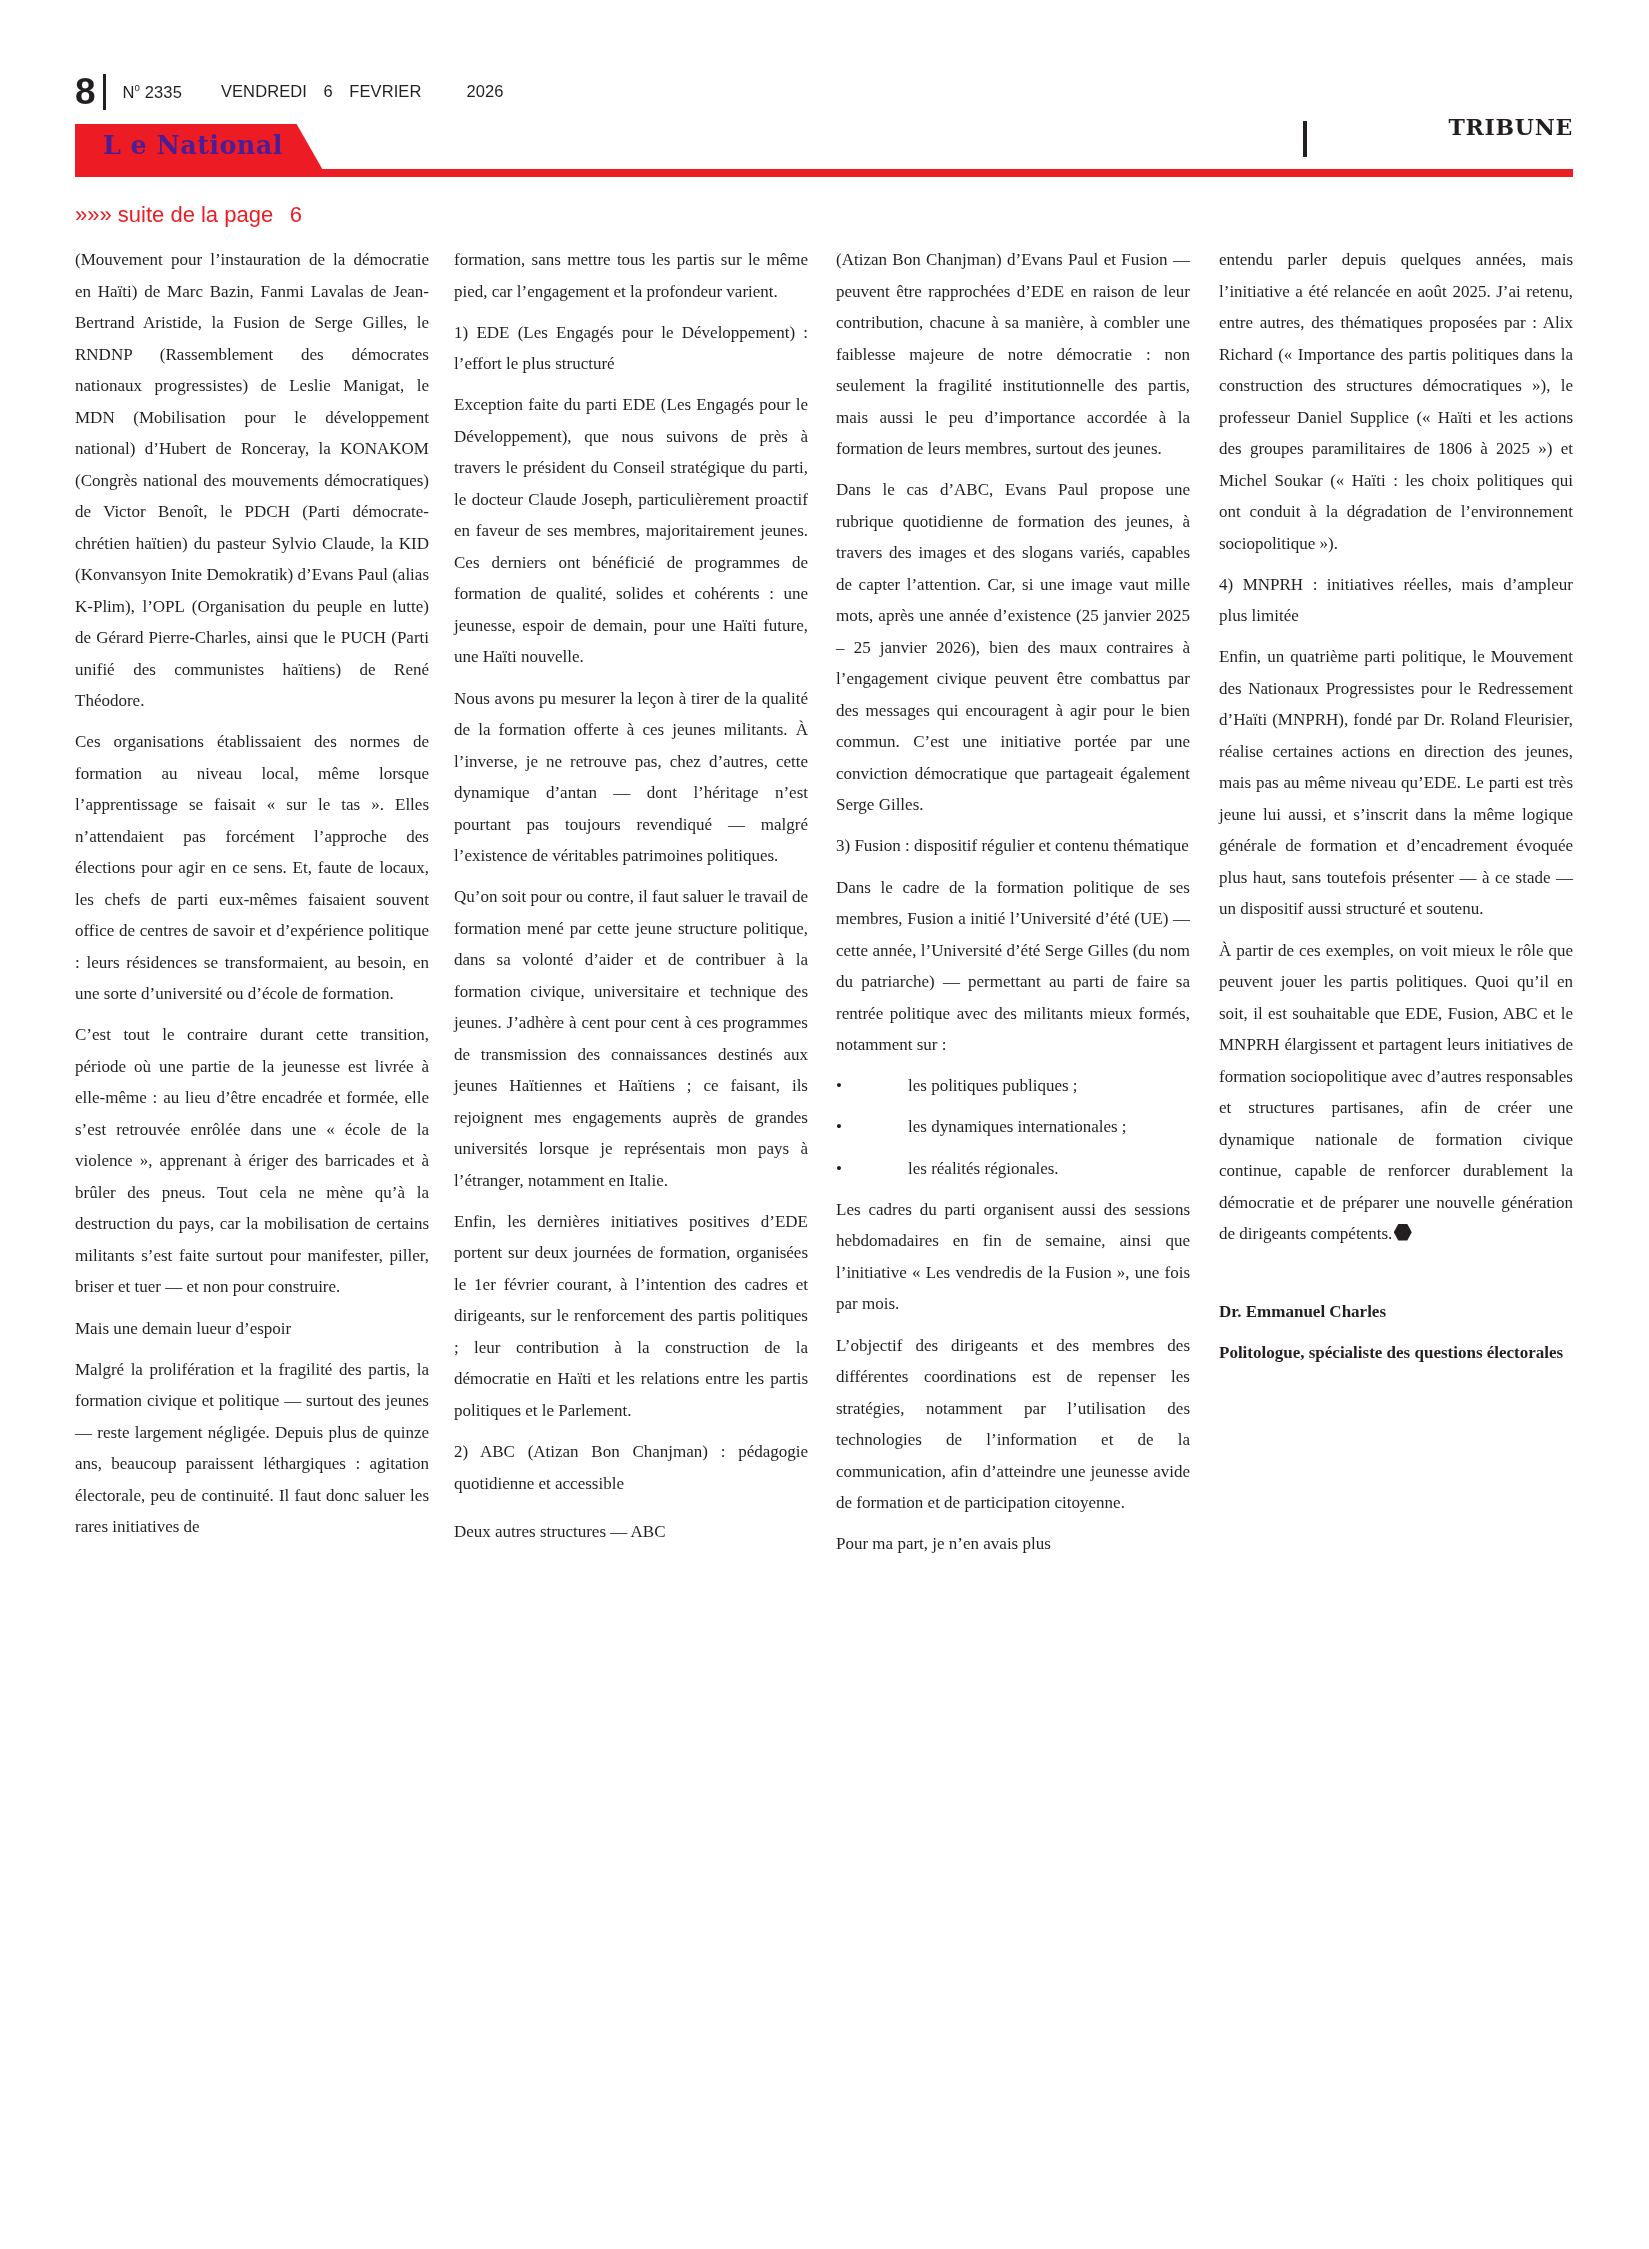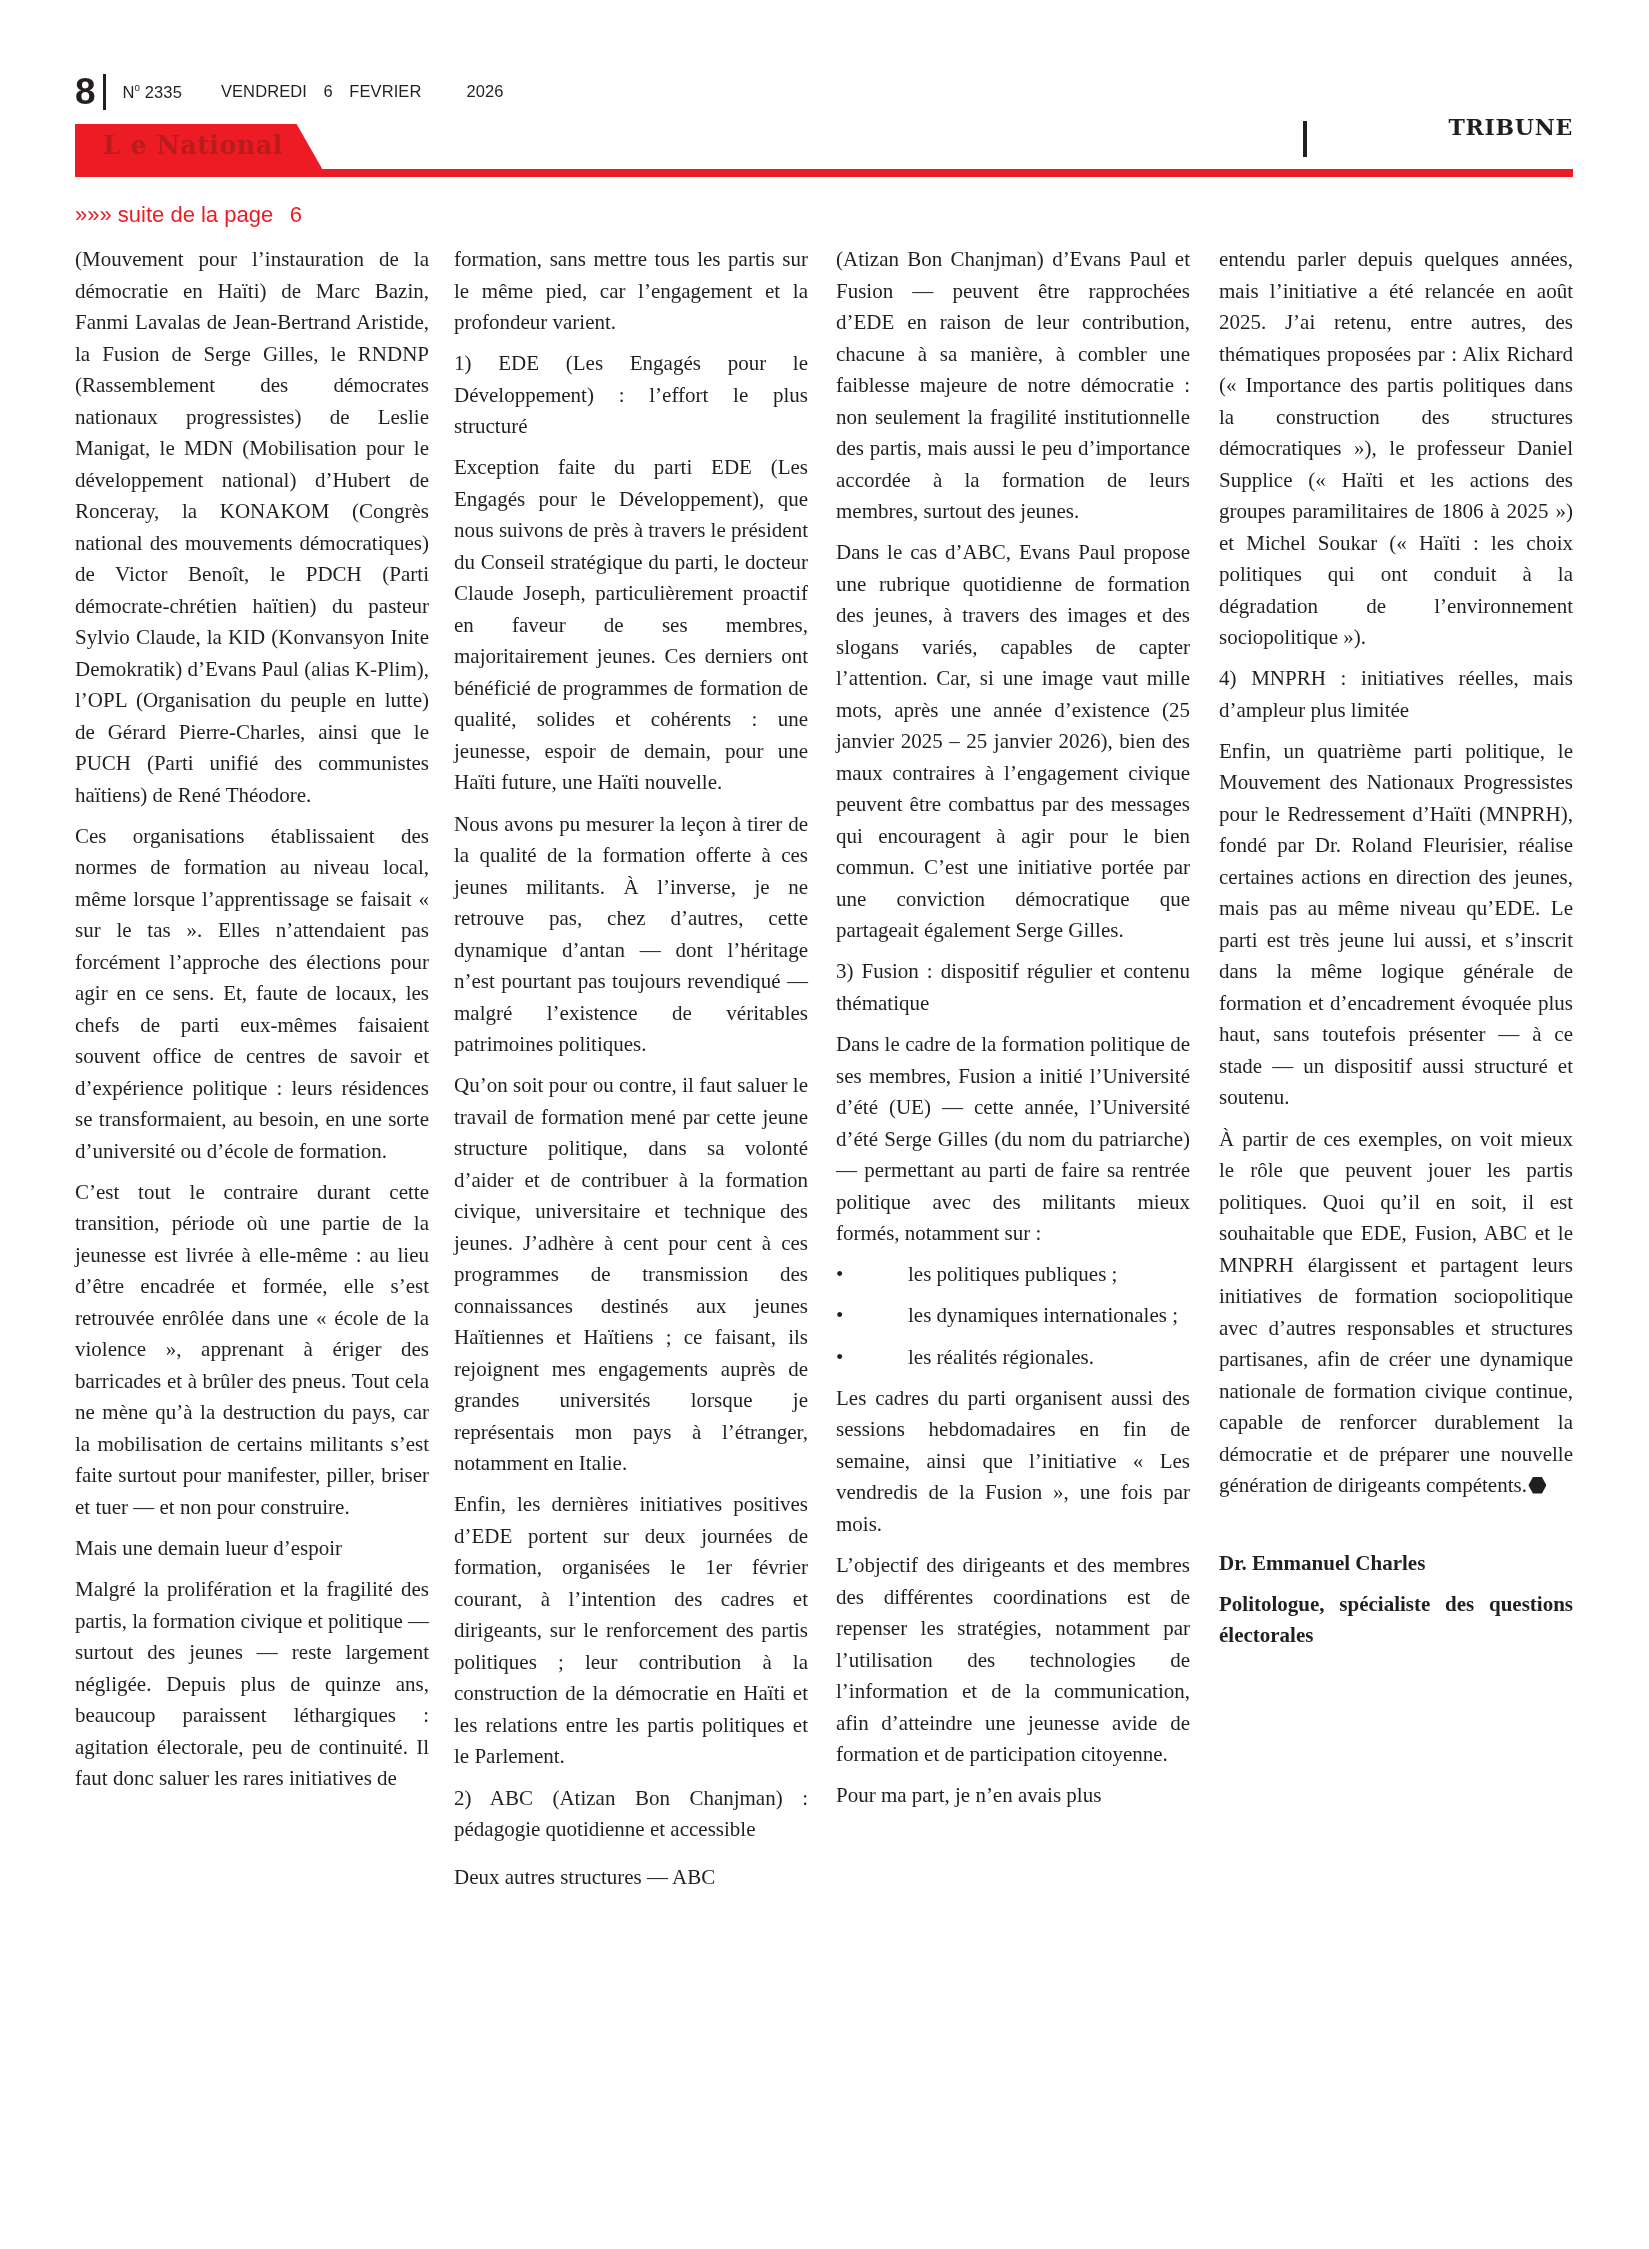--- a/index.html
+++ b/index.html
@@ -3,27 +3,27 @@
 <meta charset="utf-8">
 <style>
   html, body { margin: 0; padding: 0; background: #ffffff; }
   body { width: 1650px; height: 2250px; position: relative; overflow: hidden; color: #231f20; }
   .hdr-top { position: absolute; left: 75px; top: 69px; height: 45px; display: flex; align-items: center; font-family: "Liberation Sans", sans-serif; }
   .page-num { font-size: 37px; font-weight: bold; line-height: 1; margin-right: 7.5px; }
   .hdr-sep { width: 3px; height: 36px; background: #231f20; margin-right: 16.5px; }
   .hdr-item { font-size: 16.5px; font-weight: normal; margin-right: 39px; letter-spacing: 0.1px; }
   .hdr-item sup { font-size: 9.7px; }
   .brand-band { position: absolute; left: 75px; top: 124px; width: 247px; height: 52px; }
-  .brand-name { position: absolute; left: 103px; top: 130px; font-family: "DejaVu Serif", serif; font-weight: bold; font-size: 25.5px; color: #b91c1c; letter-spacing: 0.4px; }
+  .brand-name { position: absolute; left: 103px; top: 130px; font-family: "DejaVu Serif", serif; font-weight: bold; font-size: 25.5px; color: #4c1d95; letter-spacing: 0.4px; }
   .rule { position: absolute; left: 75px; top: 169px; width: 1498px; height: 8.2px; background: #ed1c24; }
   .section-sep { position: absolute; left: 1303px; top: 121px; width: 3.7px; height: 36px; background: #231f20; }
   .section-title { position: absolute; right: 77px; top: 114px; font-family: "DejaVu Serif", serif; font-weight: bold; font-size: 22px; letter-spacing: 0.7px; }
   .continued { position: absolute; left: 75px; top: 202px; font-family: "Liberation Sans", sans-serif; font-size: 22px; color: #ed1c24; }
   .continued .pg { margin-left: 16.5px; }
-  .col { position: absolute; top: 244px; width: 354px; font-family: "Liberation Serif", serif; font-size: 21px; line-height: 31.5px; text-align: justify; }
+  .col { position: absolute; top: 244px; width: 354px; font-family: "Liberation Serif", serif; font-size: 17px; line-height: 31.5px; text-align: justify; }
   .col p { margin: 0 0 9.7px 0; hyphens: none; }
   .c1 { left: 75px; } .c2 { left: 454px; } .c3 { left: 836px; } .c4 { left: 1219px; }
   .bullet { display: flex; margin: 0 0 9.7px 0; }
   .bullet .dot { width: 72px; flex: none; }
   .end-mark { display: inline-block; width: 18px; height: 16.5px; vertical-align: -1.5px; margin-left: 1.5px; background: #231f20; clip-path: polygon(25% 0, 75% 0, 100% 50%, 75% 100%, 25% 100%, 0 50%); }
   .sig-name { font-weight: bold; margin-top: 46px !important; }
   .sig-title { font-weight: bold; }
 </style>
 </head>
 <body>

